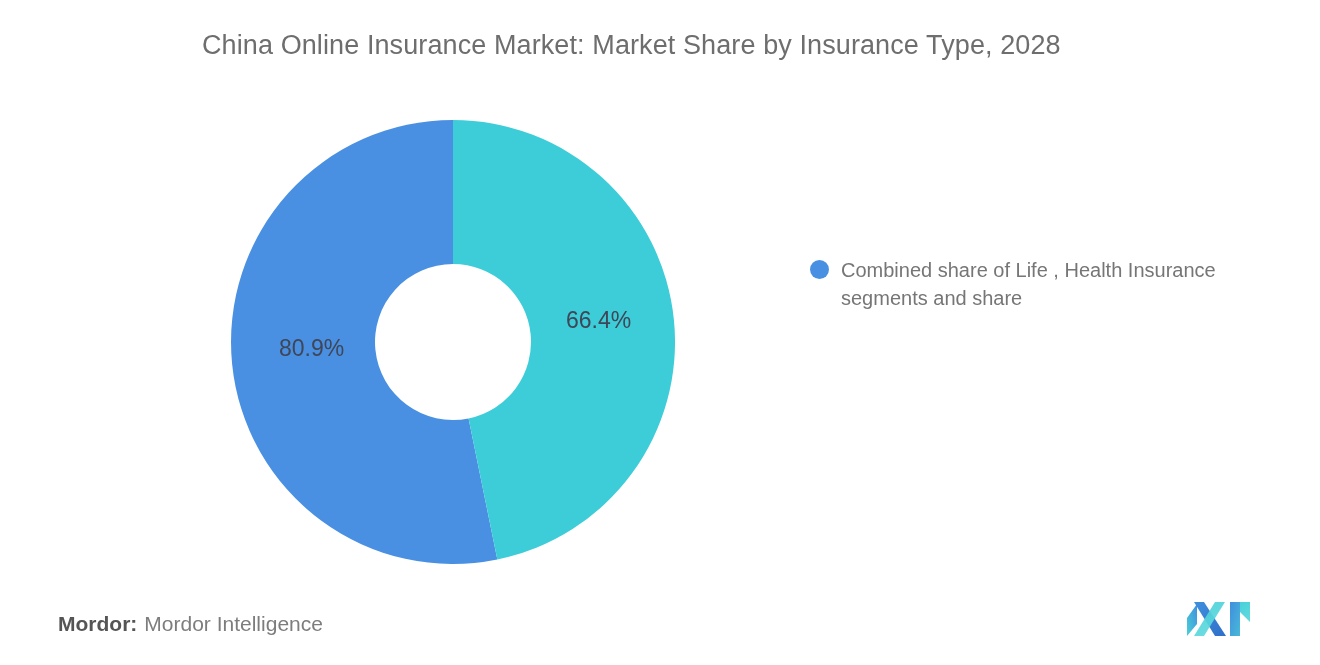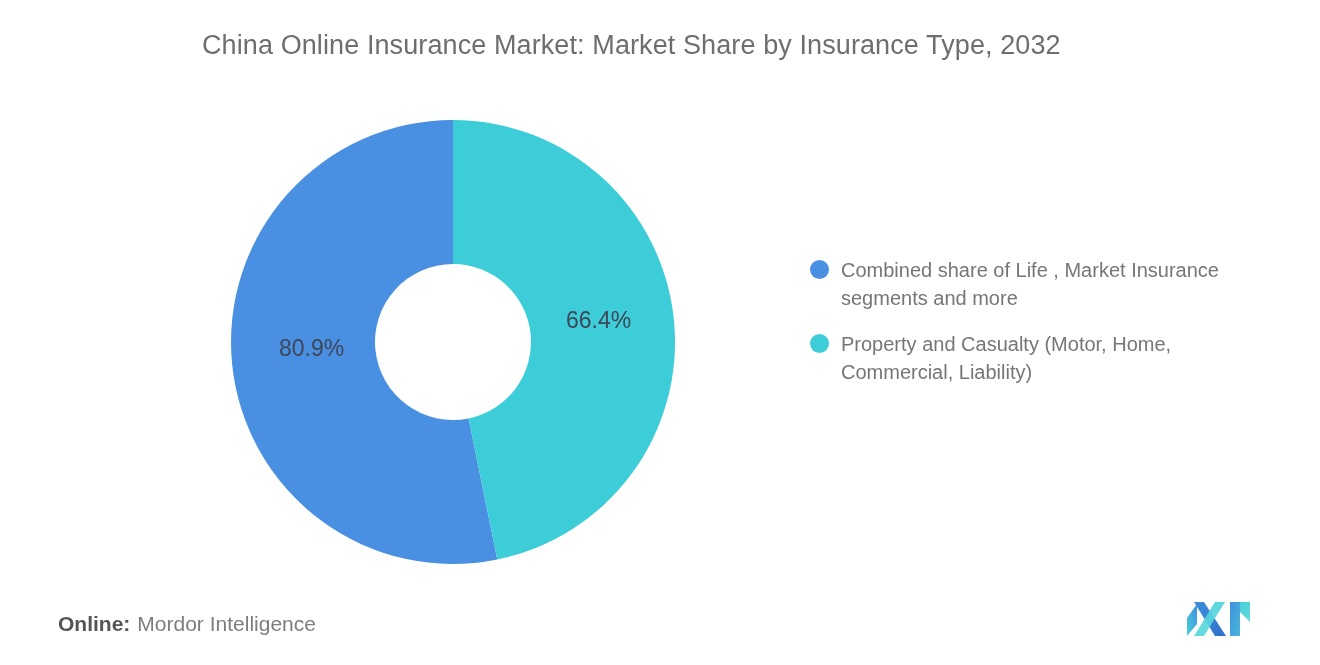--- a/index.html
+++ b/index.html
@@ -105,51 +105,47 @@
     position: absolute;
     left: 1186px;
     top: 598px;
     width: 68px;
     height: 40px;
   }
 </style>
 </head>
 <body>
 
-<div id="chart-title">China Online Insurance Market: Market Share by Insurance Type, 2032</div>
+<div id="chart-title">China Online Insurance Market: Market Share by Insurance Type, 2028</div>
 
 <div id="donut-wrap">
   <svg id="donut-svg" viewBox="0 0 444 444">
 
     <path id="slice-0" fill="#4a90e2" d="M 266.34 439.53 A 222 222 0 1 1 222.00 0.00 L 222.00 144.00 A 78 78 0 1 0 237.58 298.43 Z"></path>
 
     <path id="slice-1" fill="#3ccdd8" d="M 222.00 0.00 A 222 222 0 0 1 266.34 439.53 L 237.58 298.43 A 78 78 0 0 0 222.00 144.00 Z"></path>
   </svg>
 </div>
 
 <div class="slice-label" id="label-blue">80.9%</div>
 
 <div class="slice-label" id="label-teal">66.4%</div>
 
 <div id="legend">
 
   <div class="legend-row">
     <span class="legend-dot" id="legend-dot-0" style="background: rgb(74, 144, 226);"></span>
-    <span class="legend-label">Combined share of Life , Market Insurance segments and more</span>
+    <span class="legend-label">Combined share of Life , Health Insurance segments and share</span>
   </div>
 
-  <div class="legend-row">
-    <span class="legend-dot" id="legend-dot-1" style="background: rgb(60, 205, 216);"></span>
-    <span class="legend-label">Property and Casualty (Motor, Home, Commercial, Liability)</span>
-  </div>
 
 </div>
 
 <div id="source-line">
-  <span id="source-label">Online:</span><span id="source-value">Mordor Intelligence</span>
+  <span id="source-label">Mordor:</span><span id="source-value">Mordor Intelligence</span>
 </div>
 
 <div id="brand-logo">
   <svg viewBox="0 0 68 40" width="68" height="40">
     <defs>
       <linearGradient id="lgA" x1="0" y1="1" x2="1" y2="0">
         <stop offset="0%" stop-color="#49d0d8"></stop>
         <stop offset="100%" stop-color="#3f8fdd"></stop>
       </linearGradient>
       <linearGradient id="lgB" x1="0" y1="0" x2="1" y2="1">

